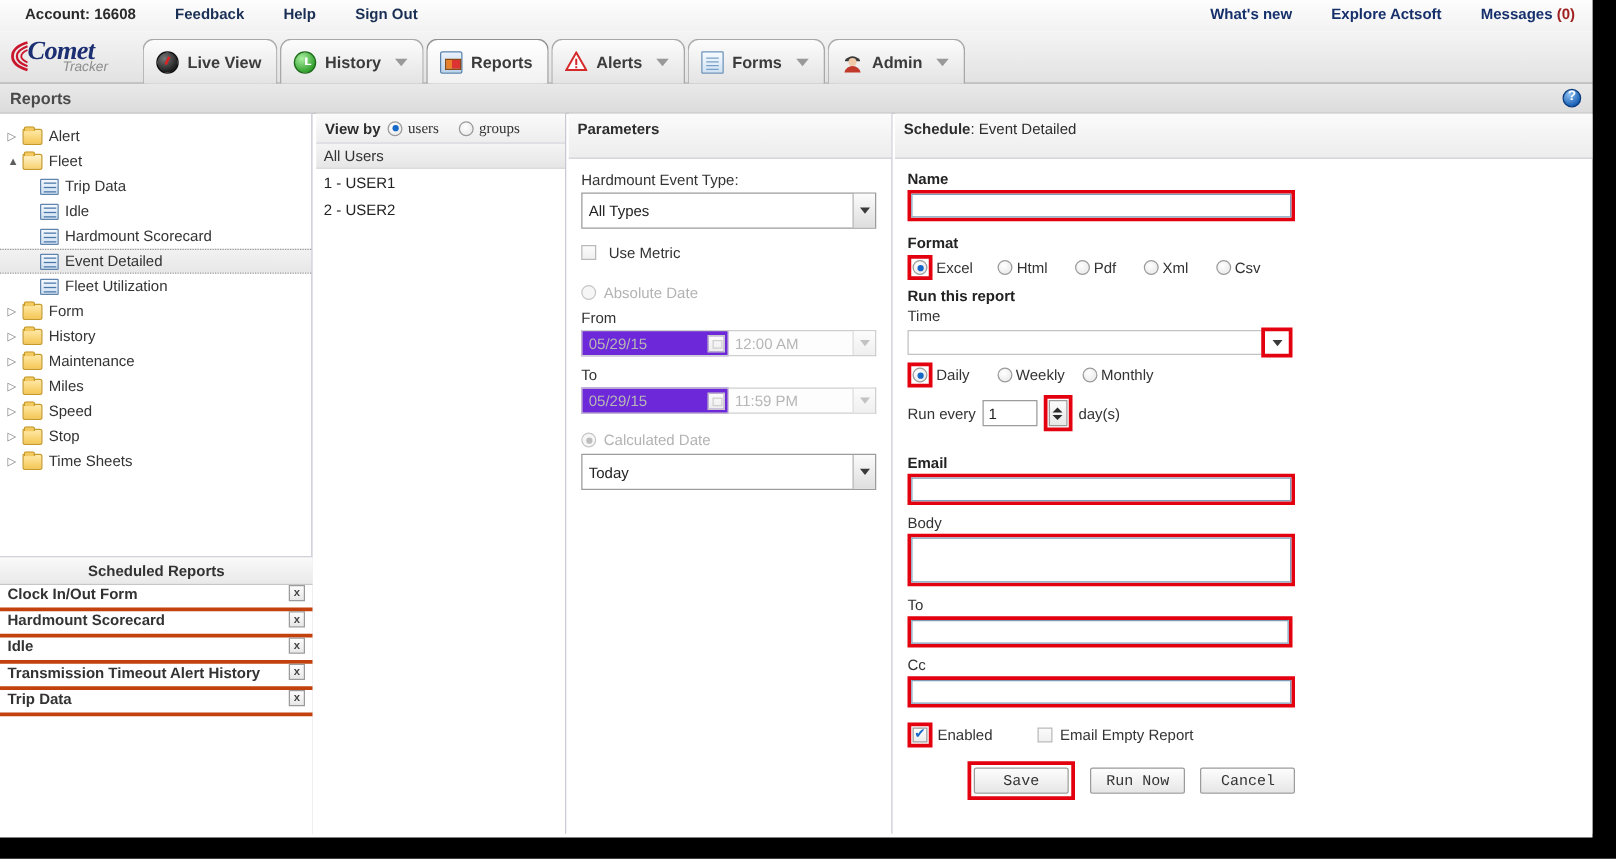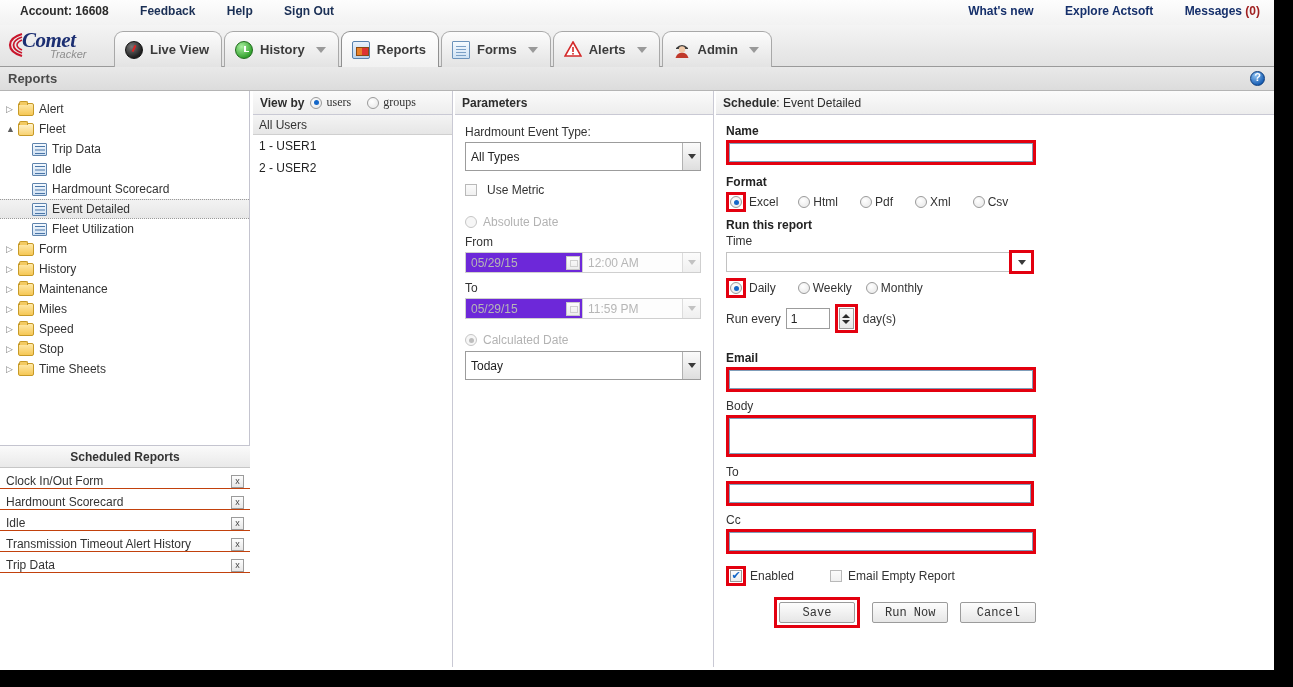--- a/index.html
+++ b/index.html
@@ -114,21 +114,21 @@
   }
 
   
   .col { position:absolute; top:91px; background:#fff; border-right:1px solid #c9c9d4; }
   #col-tree   { left:0;    width:250px; height:576px; border-right:1px solid #c4c4cf;}
   #col-viewby { left:253px; width:200px; height:576px; }
   #col-params { left:455px; width:259px; height:576px; }
   #col-sched  { left:716px; width:558px; height:576px; border-right:none; }
 
   .colhead {
-    height:24px; background:linear-gradient(#fbfbfb,#ededed);
+    height:36px; background:linear-gradient(#fbfbfb,#ededed);
     border-bottom:1px solid #c9c9d4;
     font-size:12px; font-weight:bold; color:#2d2d2d;
     padding:5px 0 0 7px;
   }
   .colhead .normalw { font-weight:normal; }
 
   
   .tree { padding:8px 0 0 0; }
   .tnode {
     height:20px; display:flex; align-items:center;
@@ -169,23 +169,23 @@
     position:absolute; left:0; top:445px; width:250px; height:222px;
     background:#fff; border-top:1px solid #c4c4cf;
   }
   .schedhead {
     height:22px; background:linear-gradient(#fafafa,#e9e9e9);
     border-bottom:1px solid #c6c6c6;
     text-align:center; font-size:12px; font-weight:bold; color:#333;
     padding-top:4px;
   }
   .schedrow {
-    height:21px; display:flex; align-items:flex-end; justify-content:space-between;
-    padding:0 6px 0 6px; border-bottom:1px solid #c2410c;
-    font-size:12px; color:#333; cursor:pointer;
+    height:21px; display:flex; align-items:flex-start; justify-content:space-between;
+    padding:0 6px 0 6px; border-bottom:3px solid #c2410c;
+    font-size:12px; color:#333; cursor:pointer;font-weight:bold;
   }
   .delbtn {
     width:13px; height:13px; flex:0 0 13px;
     border:1px solid #9b9b9b; background:linear-gradient(#fdfdfd,#e7e7e7);
     font-size:9px; line-height:11px; text-align:center; color:#444; cursor:pointer;
   }
 
   
   .vb-head { height:24px; background:linear-gradient(#fbfbfb,#ededed); border-bottom:1px solid #c9c9d4;
     display:flex; align-items:center; padding-left:7px; gap:6px; }
@@ -330,37 +330,37 @@
 
       <div class="tab">
         <span class="ticon ic-history"></span>
         <span class="tlabel">History</span>
         <span class="caret"></span>
       </div>
 
       <div class="tab active">
         <span class="ticon ic-reports"></span>
         <span class="tlabel">Reports</span>
-      </div>
-
-      <div class="tab">
-        <span class="ticon ic-forms"></span>
-        <span class="tlabel">Forms</span>
-        <span class="caret"></span>
       </div>
 
       <div class="tab">
         <span class="ticon ic-alerts">
           <svg width="18" height="16" viewBox="0 0 18 16">
               <path d="M9 1 L17 15 L1 15 Z" fill="#fff" stroke="#d42a2a" stroke-width="1.6"></path>
               <rect x="8.2" y="6" width="1.6" height="5" fill="#d42a2a"></rect>
               <rect x="8.2" y="12" width="1.6" height="1.6" fill="#d42a2a"></rect>
             </svg>
         </span>
         <span class="tlabel">Alerts</span>
+        <span class="caret"></span>
+      </div>
+
+      <div class="tab">
+        <span class="ticon ic-forms"></span>
+        <span class="tlabel">Forms</span>
         <span class="caret"></span>
       </div>
 
       <div class="tab">
         <span class="ticon ic-admin">
           <svg width="18" height="18" viewBox="0 0 18 18">
             <path d="M3 7 Q9 1 15 7 L15 8 L3 8 Z" fill="#3b3b3b"></path>
             <circle cx="9" cy="8.5" r="3.2" fill="#f0c9a8"></circle>
             <path d="M2.5 17 Q4 11.8 9 11.8 Q14 11.8 15.5 17 Z" fill="#c0392b"></path>
           </svg>

